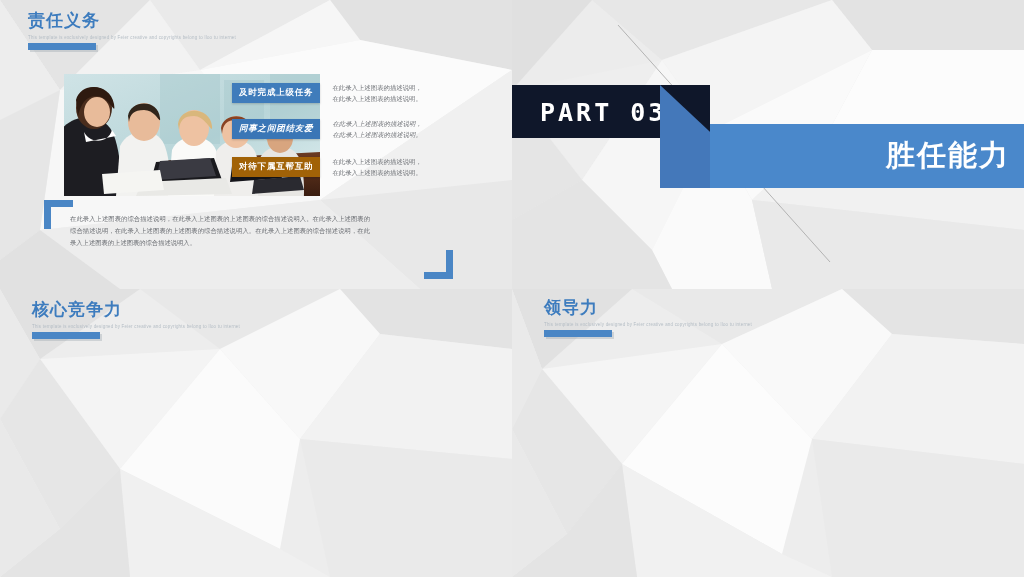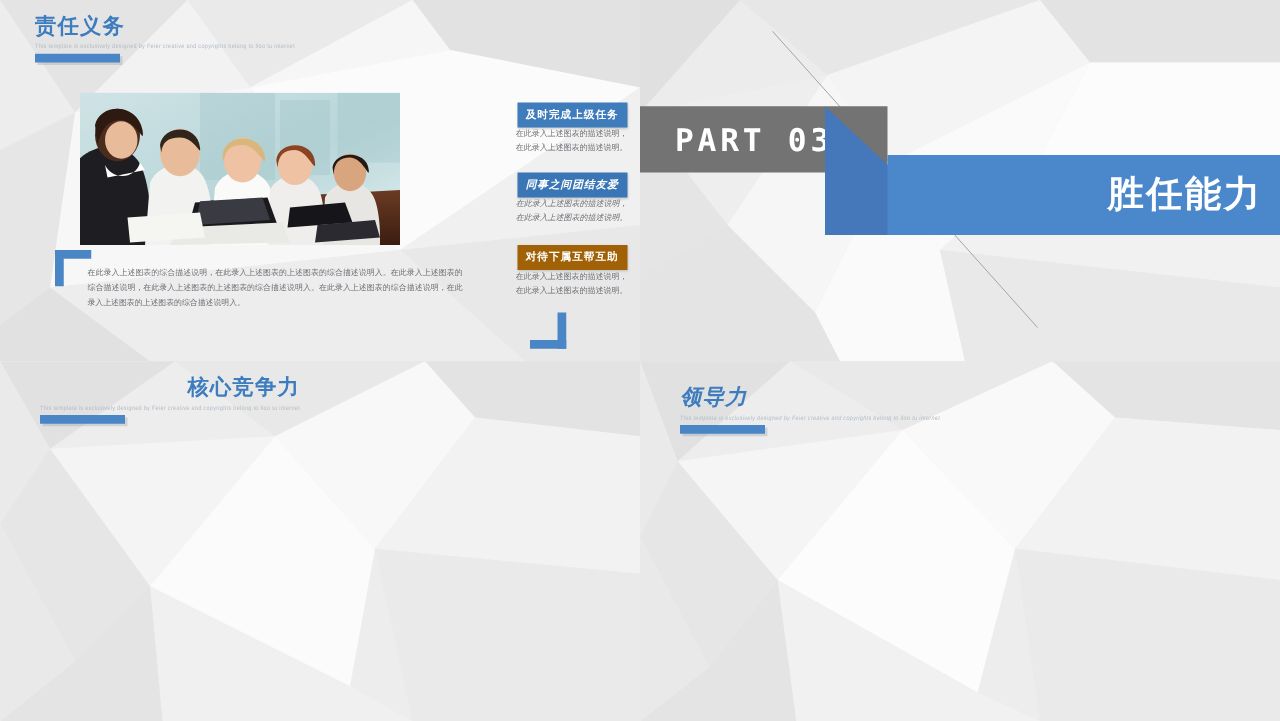--- a/index.html
+++ b/index.html
@@ -12,32 +12,32 @@
   
   .hdr{position:absolute;z-index:5;}
   .hdr .title{color:#3d7cbe;font-size:17px;font-weight:bold;letter-spacing:1px;line-height:1.1;white-space:nowrap;}
   .hdr .sub{color:#b3bcc4;font-size:4.4px;letter-spacing:.25px;white-space:nowrap;margin-top:3px;transform:scaleY(1.15);transform-origin:left top;}
   .hdr .bar{margin-top:4px;width:68px;height:7px;background:#4a86c5;box-shadow:2px 2px 0 rgba(150,160,170,.35);}
 
   
   .photo{position:absolute;left:64px;top:74px;width:256px;height:122px;overflow:hidden;}
   .photo svg{display:block}
   .taglist{position:absolute;left:232px;top:82px;width:270px;}
-  .tagrow{display:flex;align-items:flex-end;margin-bottom:14px;flex-direction:column;}
+  .tagrow{display:flex;align-items:center;margin-bottom:14px;}
   .tag{background:#3f7cbb;color:#fff;font-size:8.5px;font-weight:bold;padding:4px 7px;letter-spacing:.8px;white-space:nowrap;box-shadow:0 1px 2px rgba(0,0,0,.18);}
   .tag.t2{background:#3a76b6;}
   .tag.t3{background:#a16207;}
   .tagdesc{margin-left:12px;color:#6e7176;font-size:6.4px;line-height:1.65;white-space:nowrap;padding-top:1px;}
   .bracket{position:absolute;width:22px;height:22px;}
   .bracket.tl{left:44px;top:200px;border-left:7px solid #4a86c5;border-top:7px solid #4a86c5;}
   .bracket.br{left:424px;top:250px;border-right:7px solid #4a86c5;border-bottom:7px solid #4a86c5;}
   .para{position:absolute;left:70px;top:213px;width:300px;color:#6b6e73;font-size:6.3px;line-height:1.9;text-align:justify;}
 
   
-  .band-dark{position:absolute;left:0;top:85px;width:198px;height:53px;background:#737373;}
+  .band-dark{position:absolute;left:0;top:85px;width:198px;height:53px;background:#0f172a;}
   .band-dark .lbl{position:absolute;left:28px;top:50%;transform:translateY(-50%);color:#fff;font-size:25px;font-weight:bold;letter-spacing:3px;font-family:"DejaVu Sans Mono","Liberation Mono",monospace;white-space:nowrap;}
   .band-light{position:absolute;left:198px;top:124px;right:0;height:64px;background:#4a88cb;}
   .band-light .lbl{position:absolute;right:14px;top:50%;transform:translateY(-50%);color:#fff;font-size:29px;font-weight:bold;letter-spacing:2px;white-space:nowrap;}
   .band-wedge{position:absolute;left:148px;top:85px;width:110px;height:103px;pointer-events:none;}
   .diagline{position:absolute;left:0;top:0;width:100%;height:100%;pointer-events:none;}
 </style>
 </head>
 <body>
 
 <div class="grid">
@@ -201,21 +201,21 @@
         <polygon points="120,180 220,60 300,150 280,260" fill="#fbfbfb"></polygon>
         <polygon points="300,150 380,45 512,60 512,170" fill="#f2f2f2"></polygon>
         <polygon points="0,130 40,70 120,180 60,240" fill="#e6e6e6"></polygon>
         <polygon points="300,150 512,170 512,288 330,288" fill="#eaeaea"></polygon>
         <polygon points="120,180 280,260 330,288 130,288" fill="#f0f0f0"></polygon>
         <polygon points="60,240 120,180 130,288 0,288" fill="#e4e4e4"></polygon>
         <polygon points="0,130 60,240 0,288" fill="#e9e9e9"></polygon>
       </svg>
     </div>
 
-    <div class="hdr" style="left:32px;top:12px;text-align:right;">
+    <div class="hdr" style="left:32px;top:12px;">
       <div class="title">核心竞争力</div>
       <div class="sub">This template is exclusively designed by Feier creative and copyrights belong to lloo tu internet</div>
       <div class="bar"></div>
     </div>
 
   </div>
 
   <div class="slide">
     <div class="poly">
       <svg viewBox="0 0 512 288" preserveAspectRatio="none">
@@ -229,21 +229,21 @@
         <polygon points="110,175 210,55 300,150 270,265" fill="#fcfcfc"></polygon>
         <polygon points="300,150 380,45 512,55 512,175" fill="#f2f2f2"></polygon>
         <polygon points="0,140 30,80 110,175 55,245" fill="#e6e6e6"></polygon>
         <polygon points="300,150 512,175 512,288 320,288" fill="#eaeaea"></polygon>
         <polygon points="110,175 270,265 320,288 125,288" fill="#f1f1f1"></polygon>
         <polygon points="55,245 110,175 125,288 0,288" fill="#e4e4e4"></polygon>
         <polygon points="0,140 55,245 0,288" fill="#e9e9e9"></polygon>
       </svg>
     </div>
 
-    <div class="hdr" style="left:32px;top:20px;font-style:italic;">
+    <div class="hdr" style="left:32px;top:10px;">
       <div class="title">领导力</div>
       <div class="sub">This template is exclusively designed by Feier creative and copyrights belong to lloo tu internet</div>
       <div class="bar"></div>
     </div>
 
   </div>
 
 </div>
 
 </body></html>

